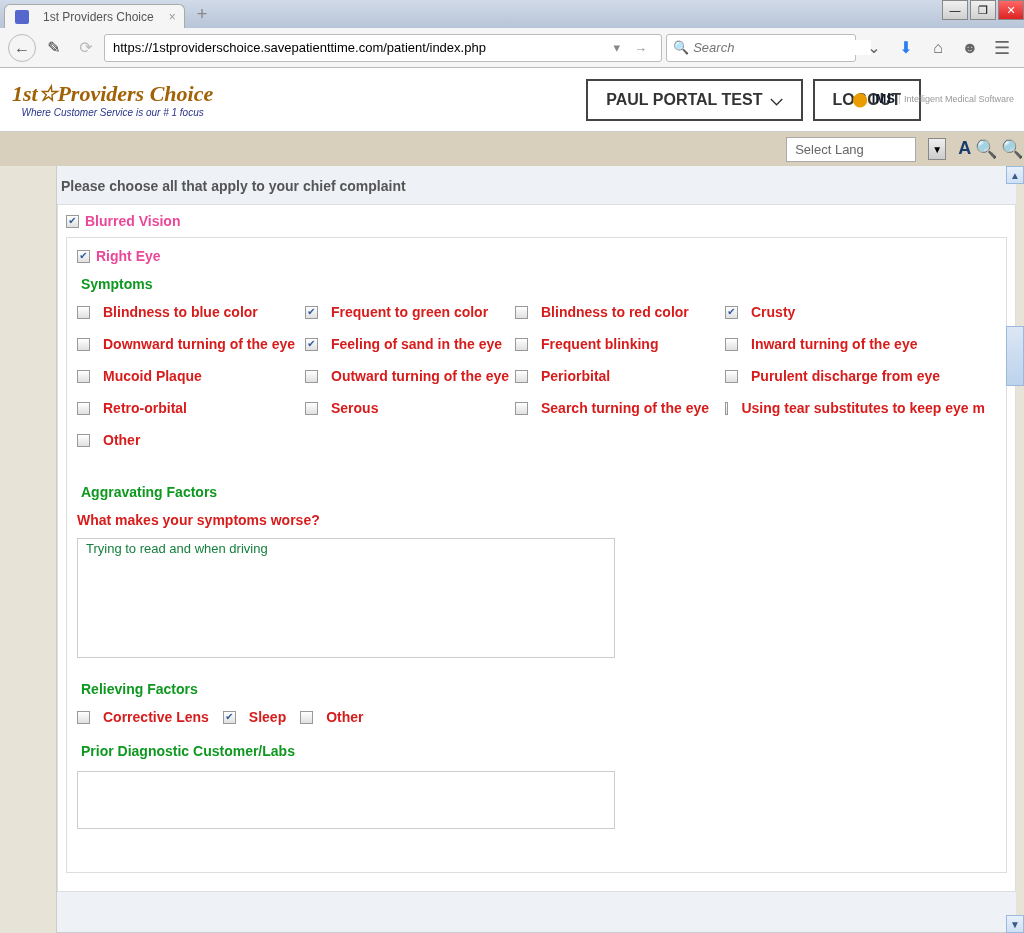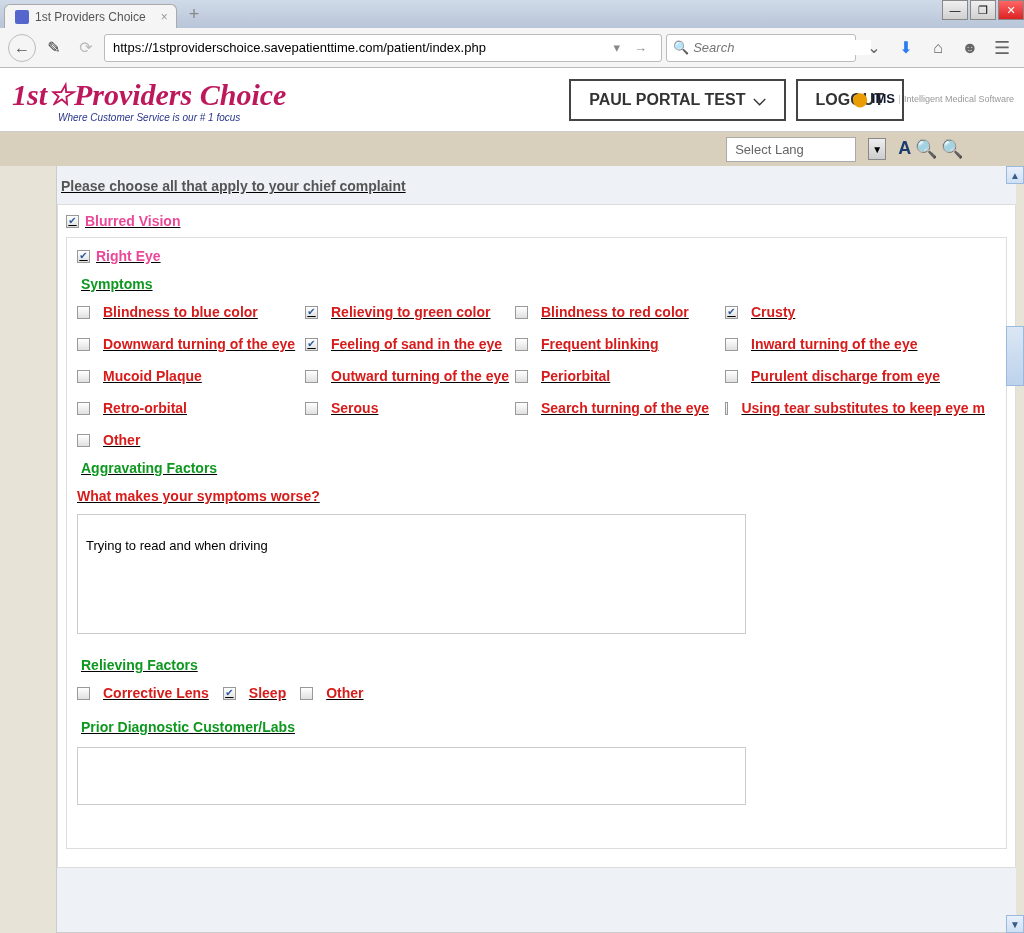--- a/index.html
+++ b/index.html
@@ -18,21 +18,21 @@
     background: #f5f5f5;
     border: 1px solid #aaa;
     border-bottom: none;
     border-radius: 6px 6px 0 0;
     padding: 4px 30px 4px 10px;
     font-size: 12px;
     color: #555;
     position: relative;
     display: flex;
     align-items: center;
-    gap: 6px;
+    gap: 14px;
     height: 24px;
     margin-top: 4px;
   }
   .tab-close { position: absolute; right: 8px; color: #999; cursor: pointer; font-size: 12px; }
   .tab-icon { width: 14px; height: 14px; background: #56c; border-radius: 2px; }
   .tab-new { margin-left: 6px; color: #888; font-size: 18px; cursor: pointer; padding: 0 6px; }
   .window-controls { position: absolute; right: 0; top: 0; display: flex; }
   .win-btn { width: 26px; height: 20px; border: 1px solid #888; display: flex; align-items: center; justify-content: center; font-size: 11px; margin-left: 2px; }
   .win-min { background: linear-gradient(#f0f0f0,#d0d0d0); }
   .win-max { background: linear-gradient(#f0f0f0,#d0d0d0); }
@@ -88,43 +88,42 @@
   .page-header {
     height: 64px;
     background: #fff;
     display: flex;
     align-items: center;
     padding: 0 12px;
     border-bottom: 1px solid #ccc;
     position: relative;
   }
   .logo { display: flex; flex-direction: column; }
-  .logo-main { font-family: Georgia, serif; font-size: 30px; color: #be185d; font-weight: bold; font-style: italic; text-align: right; }
+  .logo-main { font-family: Georgia, serif; font-size: 22px; color: #a16207; font-weight: bold; font-style: italic; text-align: right; }
   .logo-sub { font-size: 10px; color: #27348b; font-style: italic; text-align: center; }
-  .header-btns { position: absolute; right: 120px; display: flex; gap: 10px; }
+  .header-btns { position: absolute; right: 103px; display: flex; gap: 10px; }
   .hdr-btn {
     border: 2px solid #444;
     padding: 10px 18px;
     font-weight: bold;
     font-size: 16px;
     color: #333;
     cursor: pointer;
     display: flex; align-items: center; gap: 8px;
   }
   .ims-logo { position: absolute; right: 10px; font-size: 9px; color: #999; line-height: 1.1; display: flex; align-items: center; gap: 4px; }
   .ims-logo .dot { color: #e99d00; font-size: 14px; }
 
   
   .lang-bar {
     height: 34px;
     background: #d8cfbc;
     display: flex;
     align-items: center;
     justify-content: flex-end;
-    padding-right: 60px;
     gap: 12px;
   }
   .lang-select {
     border: 1px solid #aaa;
     background: #fff;
     padding: 4px 8px;
     font-size: 13px;
     color: #666;
     width: 130px;
     display: flex;
@@ -164,21 +163,20 @@
 
   .panel {
     background: linear-gradient(#eef1f6, #eef1f6);
     border: 1px solid #ccc;
     border-top: none;
     border-right: none;
     height: 100%;
     width: 960px;
     overflow: hidden;
     position: relative;
-    text-decoration: underline;
   }
   .panel-inner {
     padding: 10px 0 0 0;
   }
   .title-row {
     font-weight: bold;
     color: #555;
     padding: 2px 0 10px 4px;
     font-size: 14px;
   }
@@ -217,26 +215,26 @@
   .checks-grid {
     display: grid;
     grid-template-columns: 228px 210px 210px 260px;
     row-gap: 16px;
     column-gap: 0px;
     margin: 4px 0 0 0;
   }
   .chk-item { display: flex; align-items: center; gap: 13px; white-space: nowrap; }
 
   .textarea {
-    width: 669px;
+    width: 538px;
     height: 120px;
     border: 1px solid #ccc;
-    padding: 23px 8px;
+    padding: 2px 8px;
     font-size: 13px;
-    color: #000000;
+    color: #15803d;
     resize: none;
     font-family: Arial, sans-serif;
   }
   .textarea.small { height: 58px; }
 
   .relieve-row { display: flex; gap: 14px; align-items: center; margin: 8px 0 8px 0; }
 </style>
 </head>
 <body>
 
@@ -327,21 +325,21 @@
 
           <div class="subhead green-label">Symptoms</div>
 
           <div class="checks-grid" id="symptoms-grid">
               <div class="chk-item">
                 <span class="ck"></span>
                 <span class="red-label">Blindness to blue color</span>
               </div>
               <div class="chk-item">
                 <span class="ck chk"></span>
-                <span class="red-label">Relieving to green color</span>
+                <span class="red-label">Frequent to green color</span>
               </div>
               <div class="chk-item">
                 <span class="ck"></span>
                 <span class="red-label">Blindness to red color</span>
               </div>
               <div class="chk-item">
                 <span class="ck chk"></span>
                 <span class="red-label">Crusty</span>
               </div>
               <div class="chk-item">
@@ -391,21 +389,21 @@
               <div class="chk-item">
                 <span class="ck"></span>
                 <span class="red-label">Using tear substitutes to keep eye m</span>
               </div>
               <div class="chk-item">
                 <span class="ck"></span>
                 <span class="red-label">Other</span>
               </div>
             </div>
 
-          <div class="subhead green-label" style="margin-top:12px">Aggravating Factors</div>
+          <div class="subhead green-label" style="margin-top:36px">Aggravating Factors</div>
           <div class="red-label" style="margin:12px 0 10px 0">What makes your symptoms worse?</div>
           <textarea class="textarea" style="">Trying to read and when driving</textarea>
 
           <div class="subhead green-label" style="margin-top:20px">Relieving Factors</div>
           <div class="relieve-row" id="relieve-row">
               <div class="chk-item">
                 <span class="ck"></span>
                 <span class="red-label">Corrective Lens</span>
               </div>
               <div class="chk-item">

